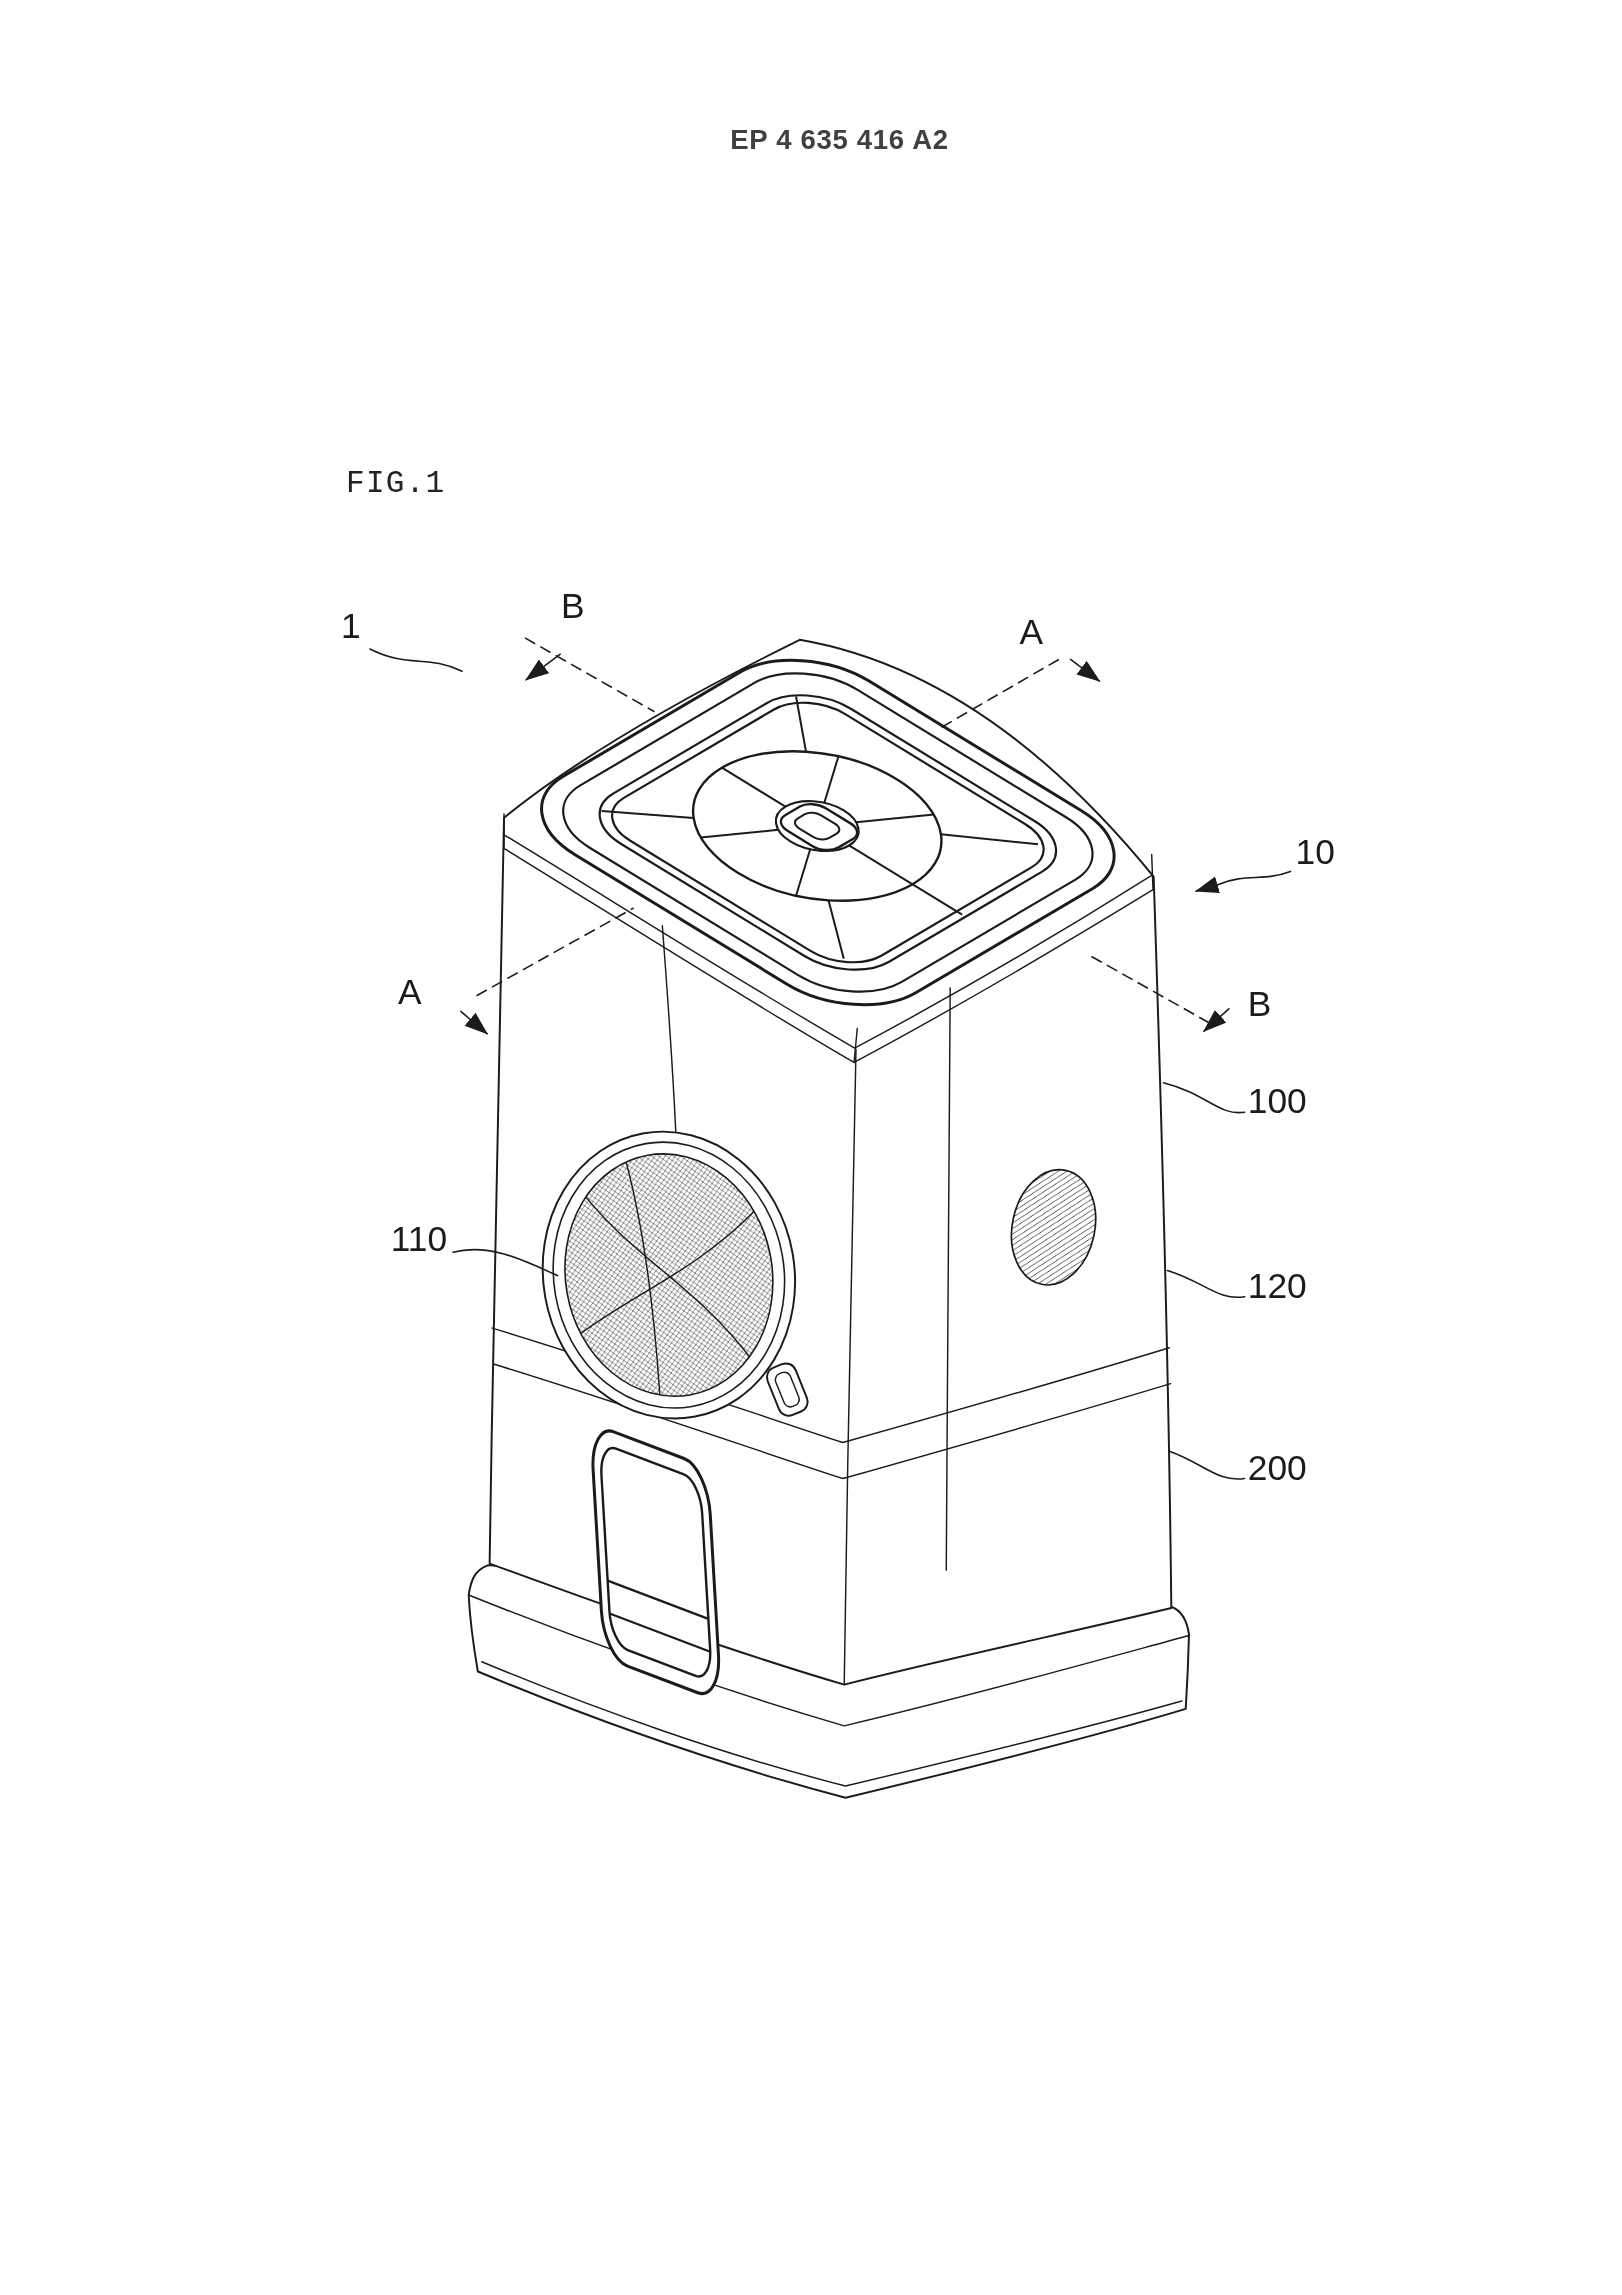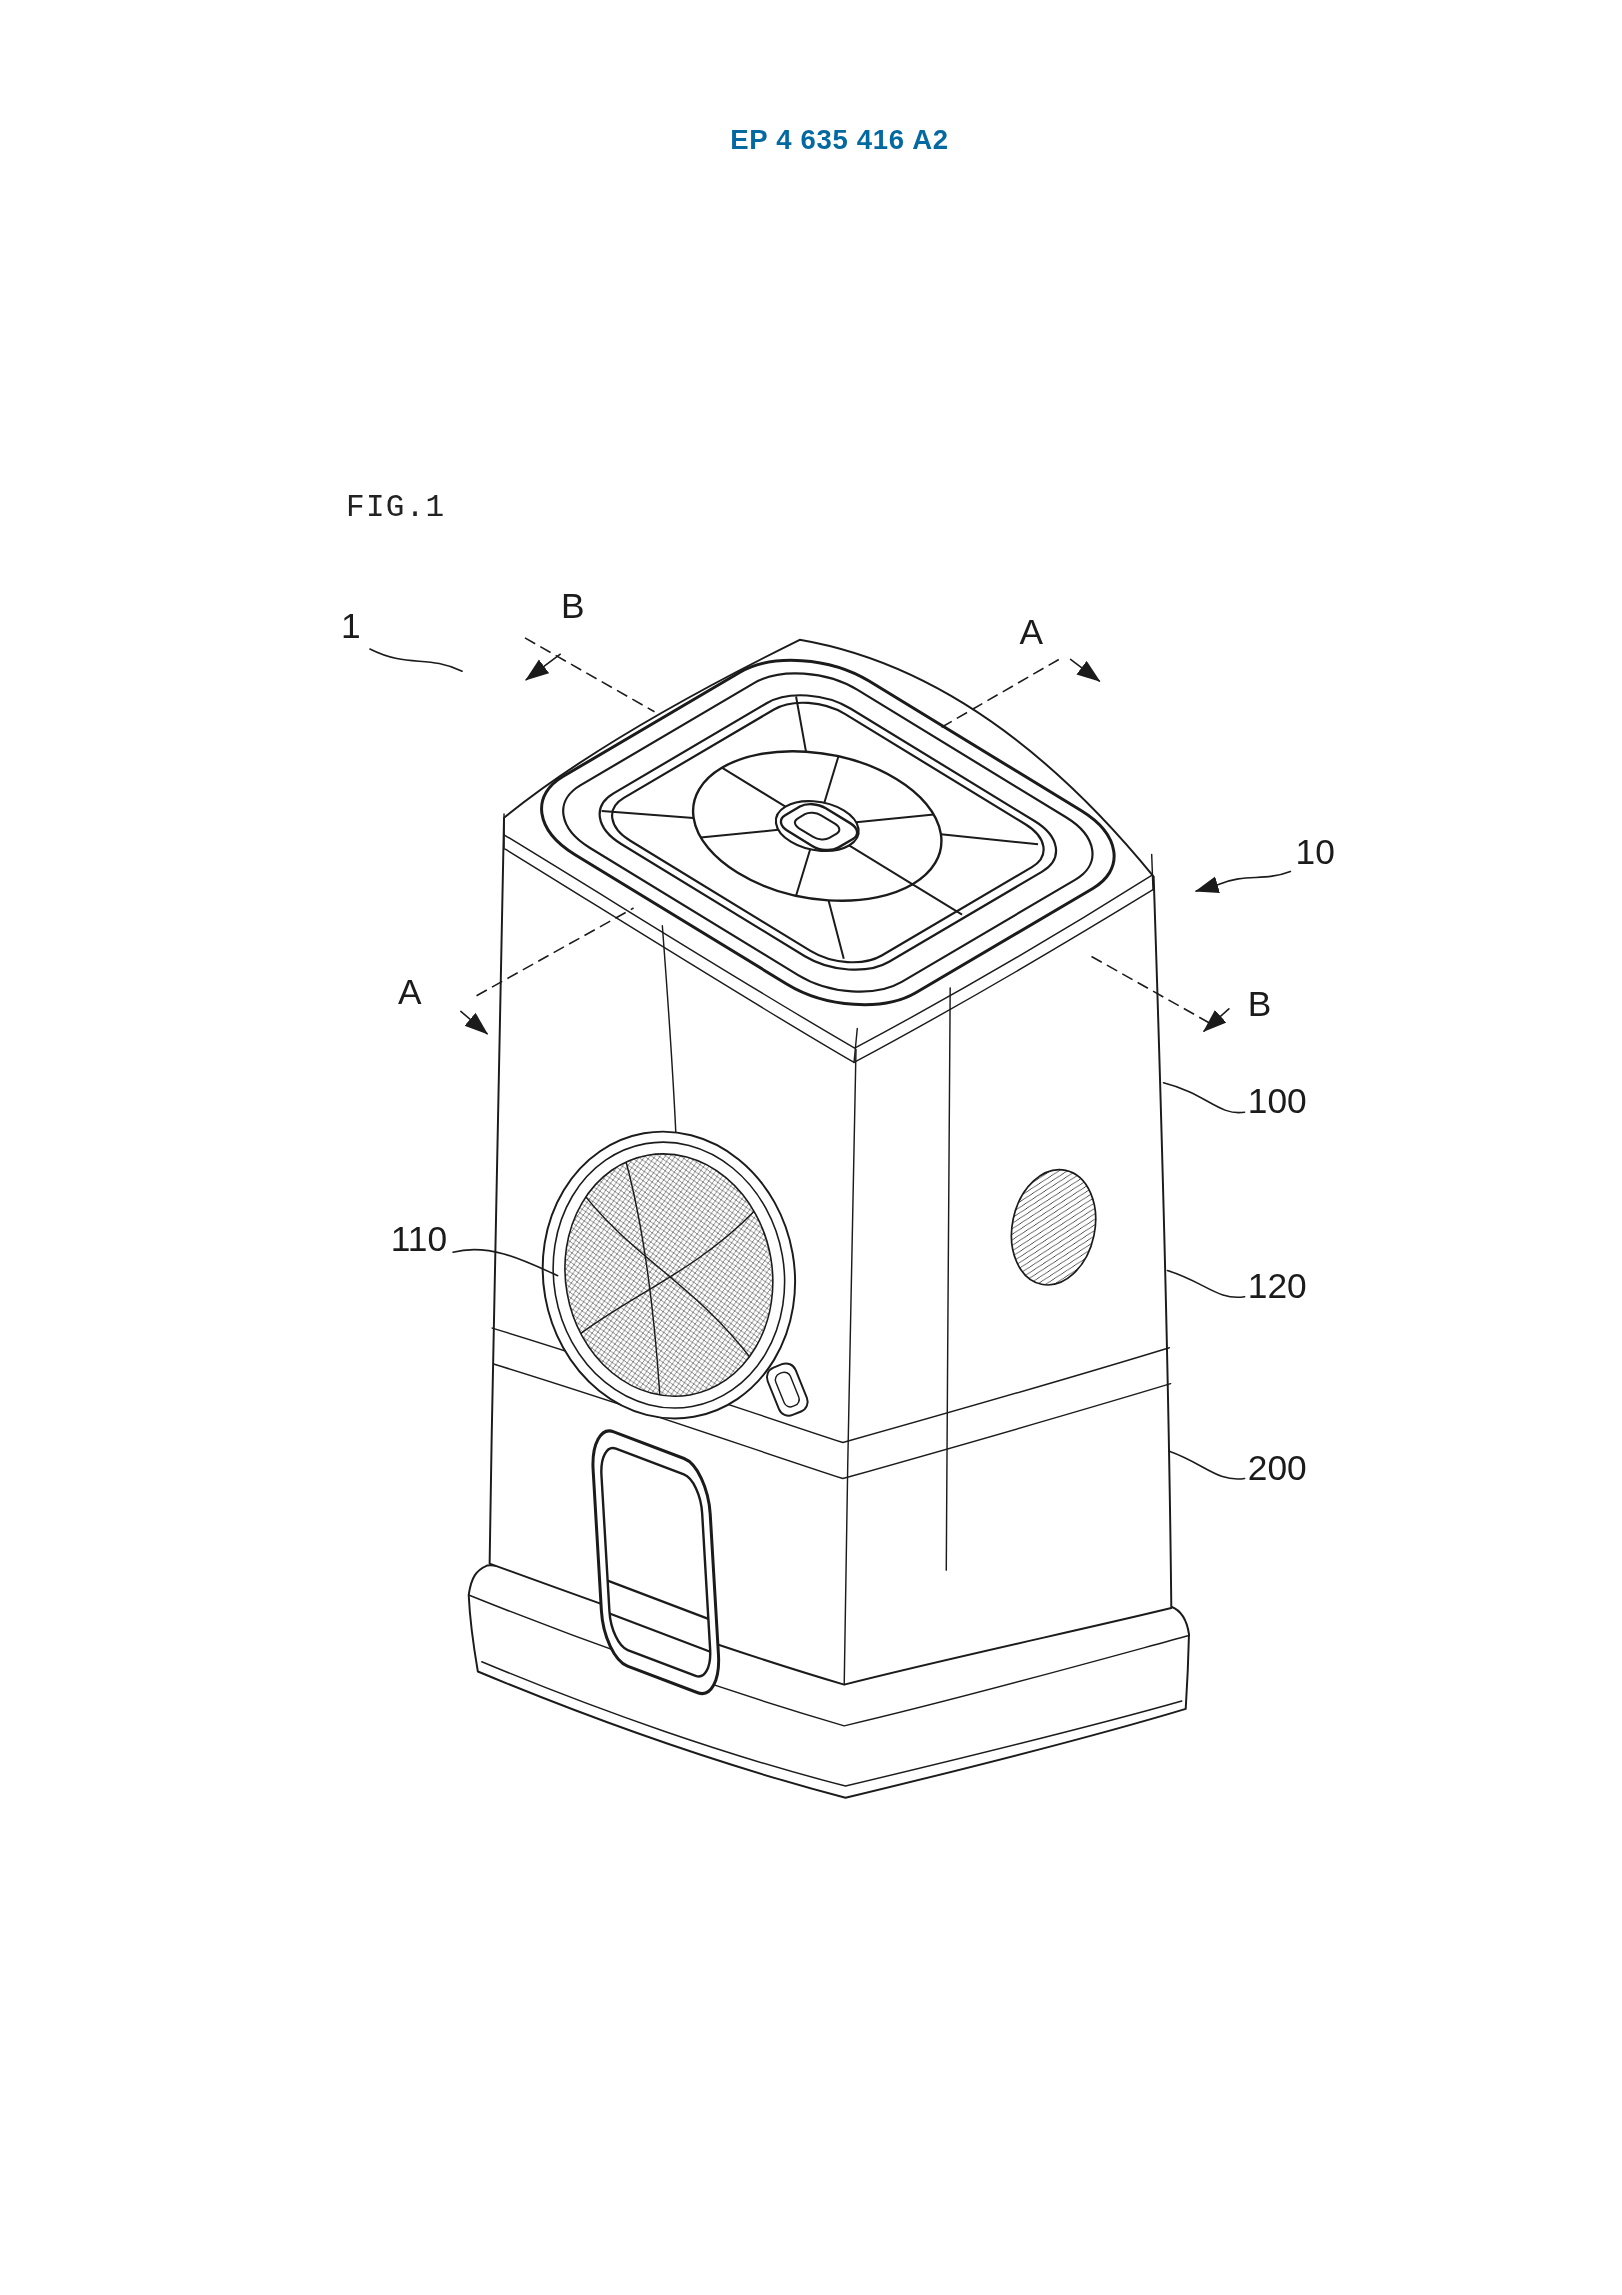--- a/index.html
+++ b/index.html
@@ -14,25 +14,25 @@
   }
   .header {
     position: absolute;
     top: 124px;
     left: 56px;
     width: 1567px;
     text-align: center;
     font-size: 27.5px;
     font-weight: bold;
     letter-spacing: 0.7px;
-    color: #0369a1;
+    color: #404040;
   }
   .fig-label {
     position: absolute;
-    top: 490px;
+    top: 466px;
     left: 346px;
     font-family: "Liberation Mono", monospace;
     font-size: 31px;
     letter-spacing: 1.3px;
     color: #222;
   }
   .page-number {
     position: absolute;
     top: 2193px;
     left: 56px;

